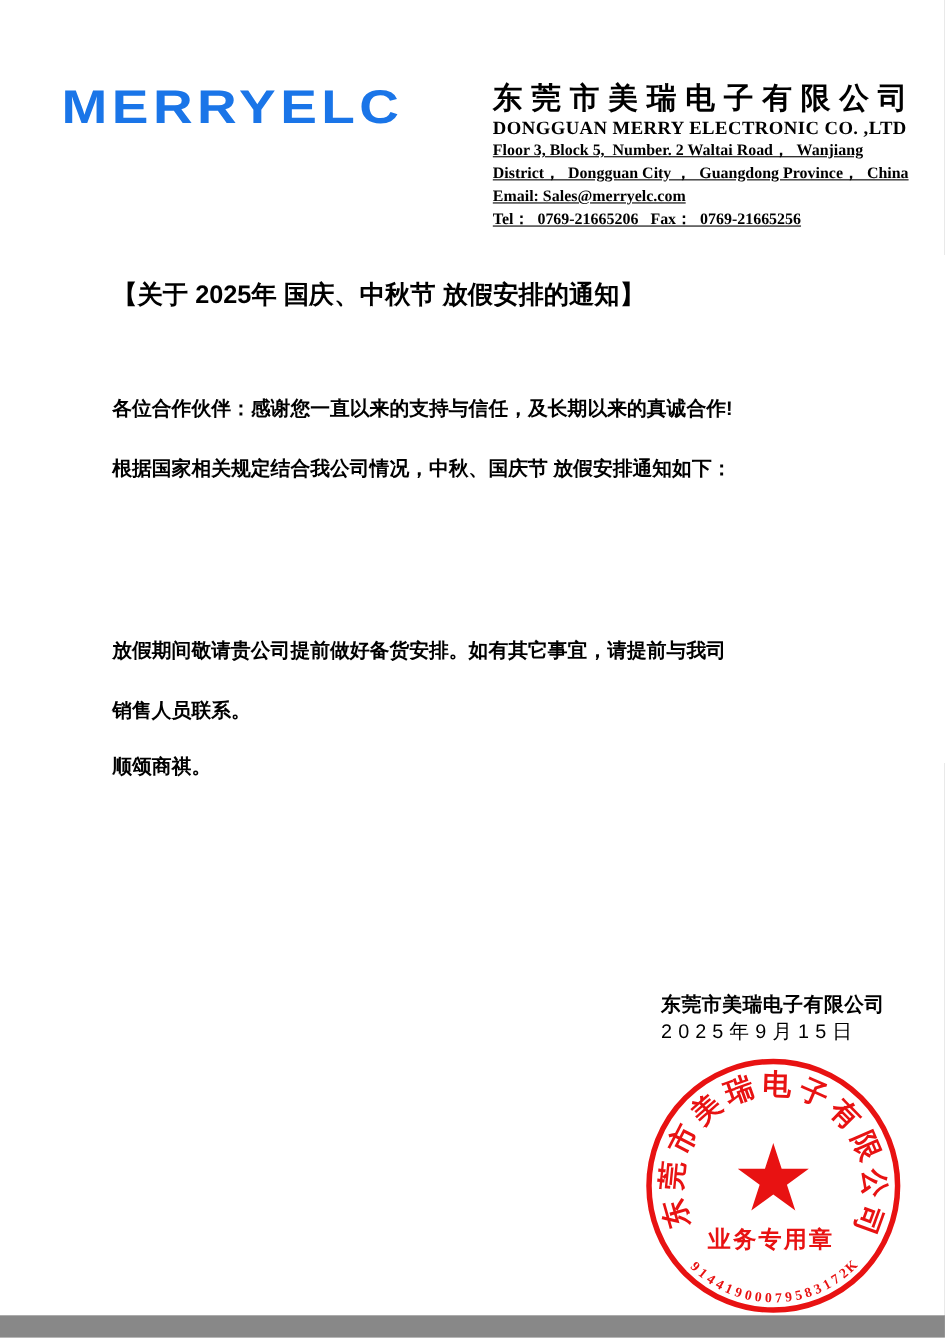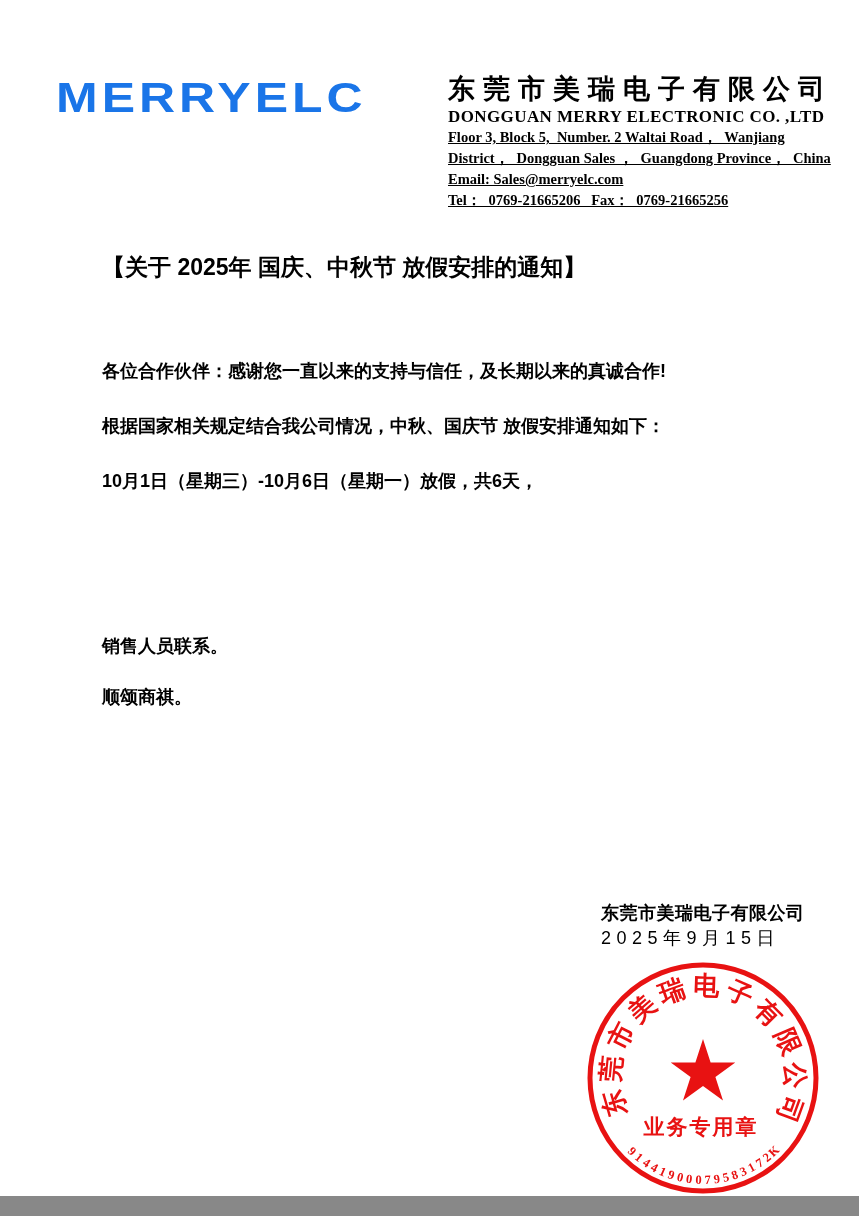--- a/index.html
+++ b/index.html
@@ -80,30 +80,30 @@
 <body>
 
 <div class="page">
 
   <div class="logo">MERRYELC</div>
 
   <div class="header-right">
     <div class="company-cn">东莞市美瑞电子有限公司</div>
     <div class="company-en">DONGGUAN MERRY ELECTRONIC CO. ,LTD</div>
     <div class="addr">Floor 3, Block 5,  Number. 2 Waltai Road，  Wanjiang</div>
-    <div class="addr">District，  Dongguan Sales ，  Guangdong Province，  China</div>
+    <div class="addr">District，  Dongguan City ，  Guangdong Province，  China</div>
     <div class="addr">Email: Sales@merryelc.com</div>
     <div class="addr">Tel：  0769-21665206   Fax：  0769-21665256</div>
   </div>
 
   <h1 class="title">【关于 2025年 国庆、中秋节 放假安排的通知】</h1>
 
   <p class="body-line" style="top:358px">各位合作伙伴：感谢您一直以来的支持与信任，及长期以来的真诚合作!</p>
   <p class="body-line" style="top:413px">根据国家相关规定结合我公司情况，中秋、国庆节 放假安排通知如下：</p>
-  <p class="body-line" style="top:468px">10月1日（星期三）-10月6日（星期一）放假，共6天，</p>
+  <p class="body-line" style="top:578px">放假期间敬请贵公司提前做好备货安排。如有其它事宜，请提前与我司</p>
   <p class="body-line" style="top:633px">销售人员联系。</p>
   <p class="body-line" style="top:684px">顺颂商祺。</p>
 
   <div class="sig-company">东莞市美瑞电子有限公司</div>
   <div class="sig-date">2025年9月15日</div>
 
   <svg class="seal" viewBox="0 0 240 240">
     <circle class="seal-ring-stroke" cx="120" cy="120" r="113"></circle>
     <polygon class="seal-star" points="120,81 127.6,104.5 152.3,104.5 132.4,119 140,142.5 120,128 100,142.5 107.6,119 87.7,104.5 112.4,104.5"></polygon>
     <g id="seal-ring-text" class="seal-ring-text">

